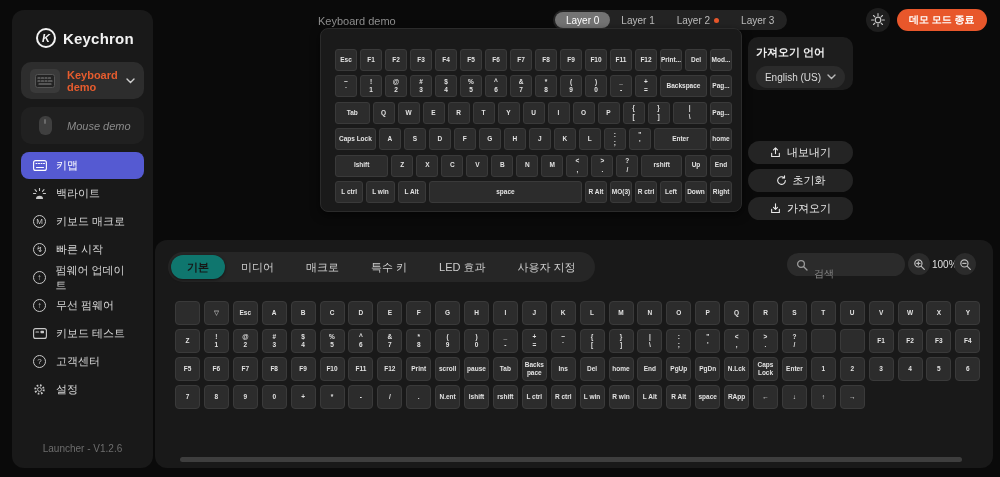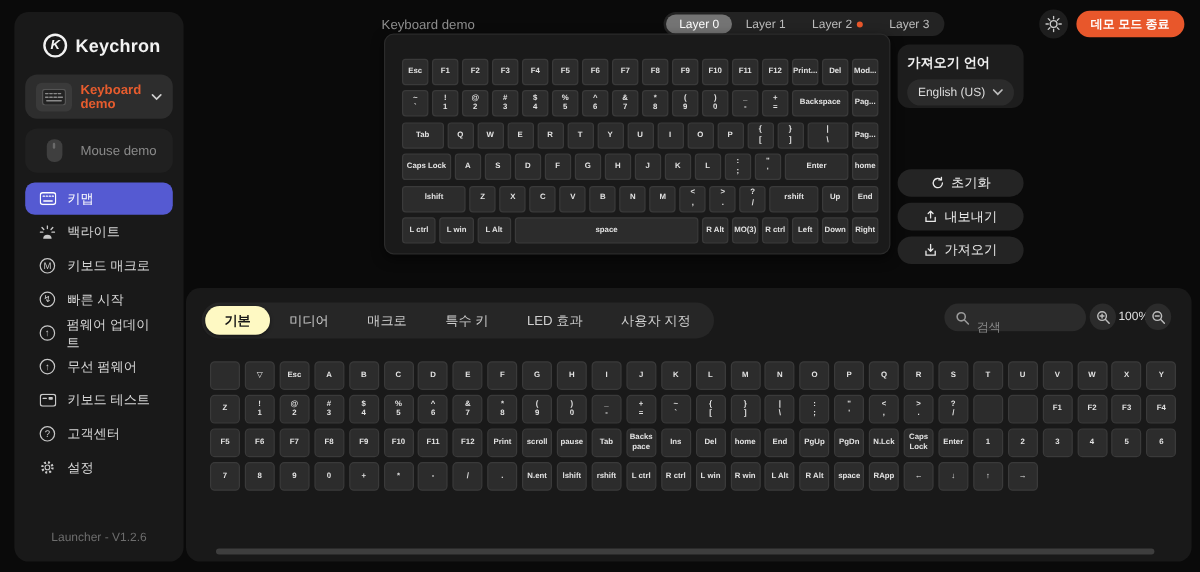--- a/index.html
+++ b/index.html
@@ -7,21 +7,21 @@
   body { font-family:"Liberation Sans","DejaVu Sans",sans-serif; }
   .page { position:relative; width:1000px; height:477px; background:#0a0a0a; overflow:hidden; color:#ddd; }
 
   
   .sidebar { position:absolute; left:12px; top:10px; width:141px; height:458px; background:#191919; border-radius:12px; }
   .logo { display:flex; align-items:center; gap:7px; padding:18px 0 0 24px; }
   .logo-circle { width:20px; height:20px; border:2px solid #f2f2f2; border-radius:50%; display:flex; align-items:center; justify-content:center; font-weight:bold; font-style:italic; font-size:11px; color:#f2f2f2; }
   .logo-text { color:#f2f2f2; font-size:15px; font-weight:700; letter-spacing:.2px; }
   .device-card { display:flex; align-items:center; gap:7px; margin:14px 9px 0; height:37px; border-radius:10px; padding:0 9px; cursor:pointer; }
   .device-card.kb-card { background:#2d2d2d; }
-  .device-card.mouse-card { background:#202020; margin-top:8px; }
+  .device-card.mouse-card { background:#202020; margin-top:8px;font-style:italic; }
   .dev-icon { width:30px; height:24px; background:#3a3a3a; border-radius:5px; display:flex; align-items:center; justify-content:center; flex-shrink:0; }
   .mouse-card .dev-icon { background:transparent; }
   .mouse-shape { width:13px; height:19px; background:#3f3f3f; border-radius:6px; position:relative; }
   .mouse-shape:after { content:""; position:absolute; left:50%; top:3px; width:2px; height:5px; margin-left:-1px; background:#6a6a6a; border-radius:1px; }
   .dev-name { font-size:11px; font-weight:700; }
   .dev-name.orange { color:#e65c2e; }
   .dev-name.gray { color:#8a8a8a; font-weight:400; }
   .chev { margin-left:auto; display:flex; color:#cfcfcf; }
   .menu { margin-top:8px; }
   .menu-item { display:flex; align-items:center; gap:9px; height:27px; margin:1px 9px; border-radius:8px; padding:0 11px; font-size:11px; color:#d6d6d6; cursor:pointer; }
@@ -48,21 +48,21 @@
   .lang-panel { position:absolute; left:748px; top:37px; width:105px; height:53px; background:#1d1d1d; border-radius:10px; padding:8px 8px 0; }
   .lang-label { font-size:11px; font-weight:700; color:#f0f0f0; }
   .lang-select { margin-top:6px; height:22px; background:#2b2b2b; border-radius:11px; display:flex; align-items:center; justify-content:center; gap:6px; font-size:10px; color:#dcdcdc; cursor:pointer; }
   .actions { position:absolute; left:748px; top:141px; width:105px; display:flex; flex-direction:column; gap:5px; }
   .action-btn { height:23px; background:#242424; border:none; border-radius:12px; color:#e8e8e8; font-size:11px; display:flex; align-items:center; justify-content:center; gap:6px; cursor:pointer; font-family:inherit; }
 
   
   .panel { position:absolute; left:155px; top:240px; width:838px; height:228px; background:#191919; border-radius:12px; }
   .tabbar { position:absolute; left:13px; top:12px; height:30px; background:#262626; border-radius:15px; display:flex; align-items:center; padding:0 3px; }
   .tab { border:none; background:transparent; height:24px; padding:0 16px; font-size:11px; color:#cfcfcf; display:flex; align-items:center; gap:5px; border-radius:12px; cursor:pointer; font-family:inherit; }
-  .tab.active { background:#fef9c3; color:#161616; font-weight:700; box-shadow:0 1px 3px rgba(0,0,0,.5); }
+  .tab.active { background:#0f766e; color:#161616; font-weight:700; box-shadow:0 1px 3px rgba(0,0,0,.5); }
   .help-circ { display:inline-flex; width:11px; height:11px; border:1px solid #9a9a9a; color:#9a9a9a; border-radius:50%; align-items:center; justify-content:center; font-size:7px; }
   .search { position:absolute; left:632px; top:13px; width:118px; height:23px; background:#2b2b2b; border-radius:12px; display:flex; align-items:center; gap:6px; padding:0 9px; }
   .search input { flex:1; min-width:0; background:transparent; border:none; outline:none; color:#ddd; font-size:10px; font-family:Liberation Sans, sans-serif;margin-top:17px; }
   .search input::placeholder { color:#8a8a8a; }
   .zoom-btn { position:absolute; top:13px; width:22px; height:22px; border-radius:50%; background:#2b2b2b; border:none; display:flex; align-items:center; justify-content:center; cursor:pointer; }
   .zoom-btn.zin { left:753px; } .zoom-btn.zout { left:799px; }
   .zoom-level { position:absolute; left:777px; top:19px; font-size:10px; color:#e0e0e0; }
   .key-grid { position:absolute; left:20px; top:61px; width:810px; height:152px; }
   .pkey { position:absolute; background:#2c2c2c; border:1px solid #3a3a3a; border-radius:4px; color:#e3e3e3; font-size:6.5px; font-weight:600; display:flex; flex-direction:column; align-items:center; justify-content:center; line-height:1.3; text-align:center; cursor:pointer; word-break:break-all; padding:1px; overflow:hidden; }
   .hscroll { position:absolute; left:25px; top:217px; width:782px; height:5px; background:#3e3e3e; border-radius:3px; cursor:pointer; }
@@ -478,34 +478,34 @@
       <svg width="9" height="6" viewBox="0 0 9 6">
           <path d="M1 1l3.5 3.5L8 1" fill="none" stroke="#bbb" stroke-width="1.4" stroke-linecap="round"></path>
         </svg>
     </div>
   </div>
 
   <div class="actions" id="actions">
       <button class="action-btn">
         <span>
           <svg width="11" height="11" viewBox="0 0 12 12">
+            <path d="M6 7.2V1.2M3.8 3.2L6 1l2.2 2.2" fill="none" stroke="currentColor" stroke-width="1.2" stroke-linecap="round" stroke-linejoin="round"></path>
+            <path d="M1.8 6.8v3.6h8.4V6.8" fill="none" stroke="currentColor" stroke-width="1.2" stroke-linecap="round"></path>
+          </svg>
+        </span>
+        <span>내보내기</span>
+      </button>
+      <button class="action-btn">
+        <span>
+          <svg width="11" height="11" viewBox="0 0 12 12">
             <path d="M10.2 6a4.2 4.2 0 11-1.3-3" fill="none" stroke="currentColor" stroke-width="1.2" stroke-linecap="round"></path>
             <path d="M9.3 0.8v2.4H6.9" fill="none" stroke="currentColor" stroke-width="1.2" stroke-linecap="round"></path>
           </svg>
         </span>
         <span>초기화</span>
-      </button>
-      <button class="action-btn">
-        <span>
-          <svg width="11" height="11" viewBox="0 0 12 12">
-            <path d="M6 7.2V1.2M3.8 3.2L6 1l2.2 2.2" fill="none" stroke="currentColor" stroke-width="1.2" stroke-linecap="round" stroke-linejoin="round"></path>
-            <path d="M1.8 6.8v3.6h8.4V6.8" fill="none" stroke="currentColor" stroke-width="1.2" stroke-linecap="round"></path>
-          </svg>
-        </span>
-        <span>내보내기</span>
       </button>
       <button class="action-btn">
         <span>
           <svg width="11" height="11" viewBox="0 0 12 12">
             <path d="M6 0.8v6M3.8 4.8L6 7l2.2-2.2" fill="none" stroke="currentColor" stroke-width="1.2" stroke-linecap="round" stroke-linejoin="round"></path>
             <path d="M1.8 6.8v3.6h8.4V6.8" fill="none" stroke="currentColor" stroke-width="1.2" stroke-linecap="round"></path>
           </svg>
         </span>
         <span>가져오기</span>
       </button>

